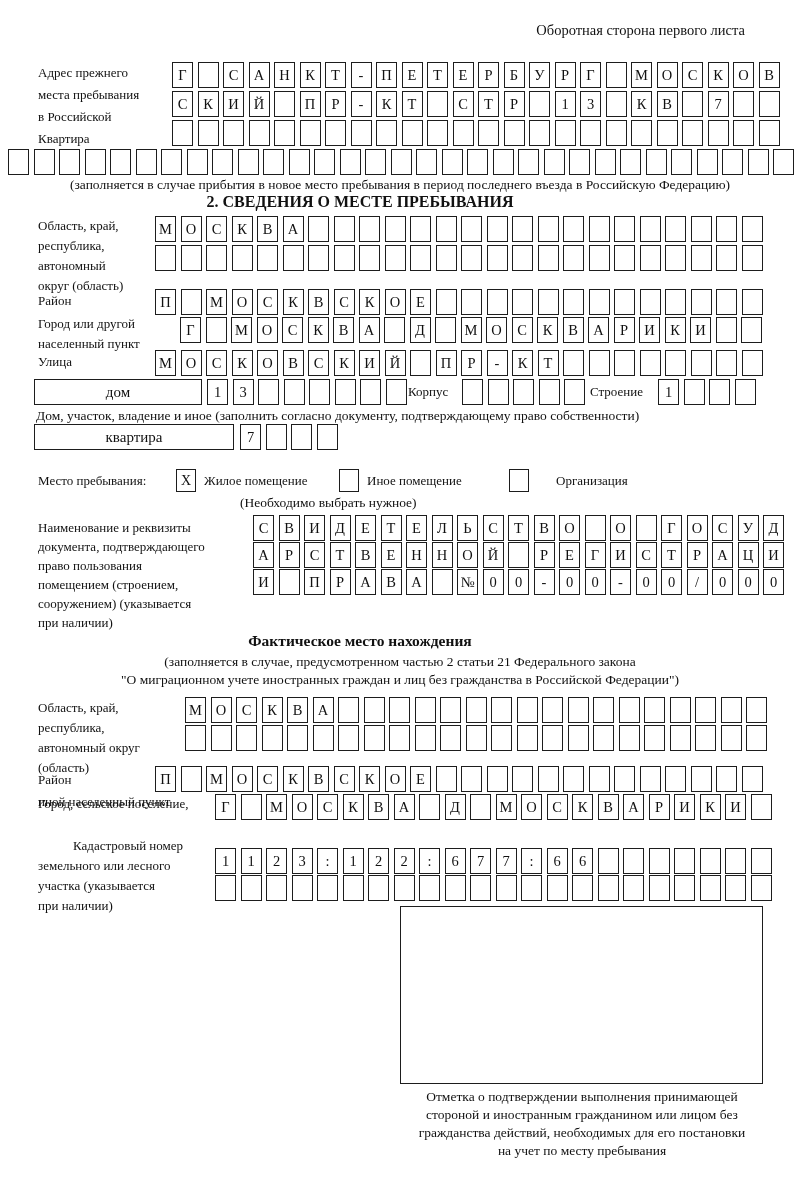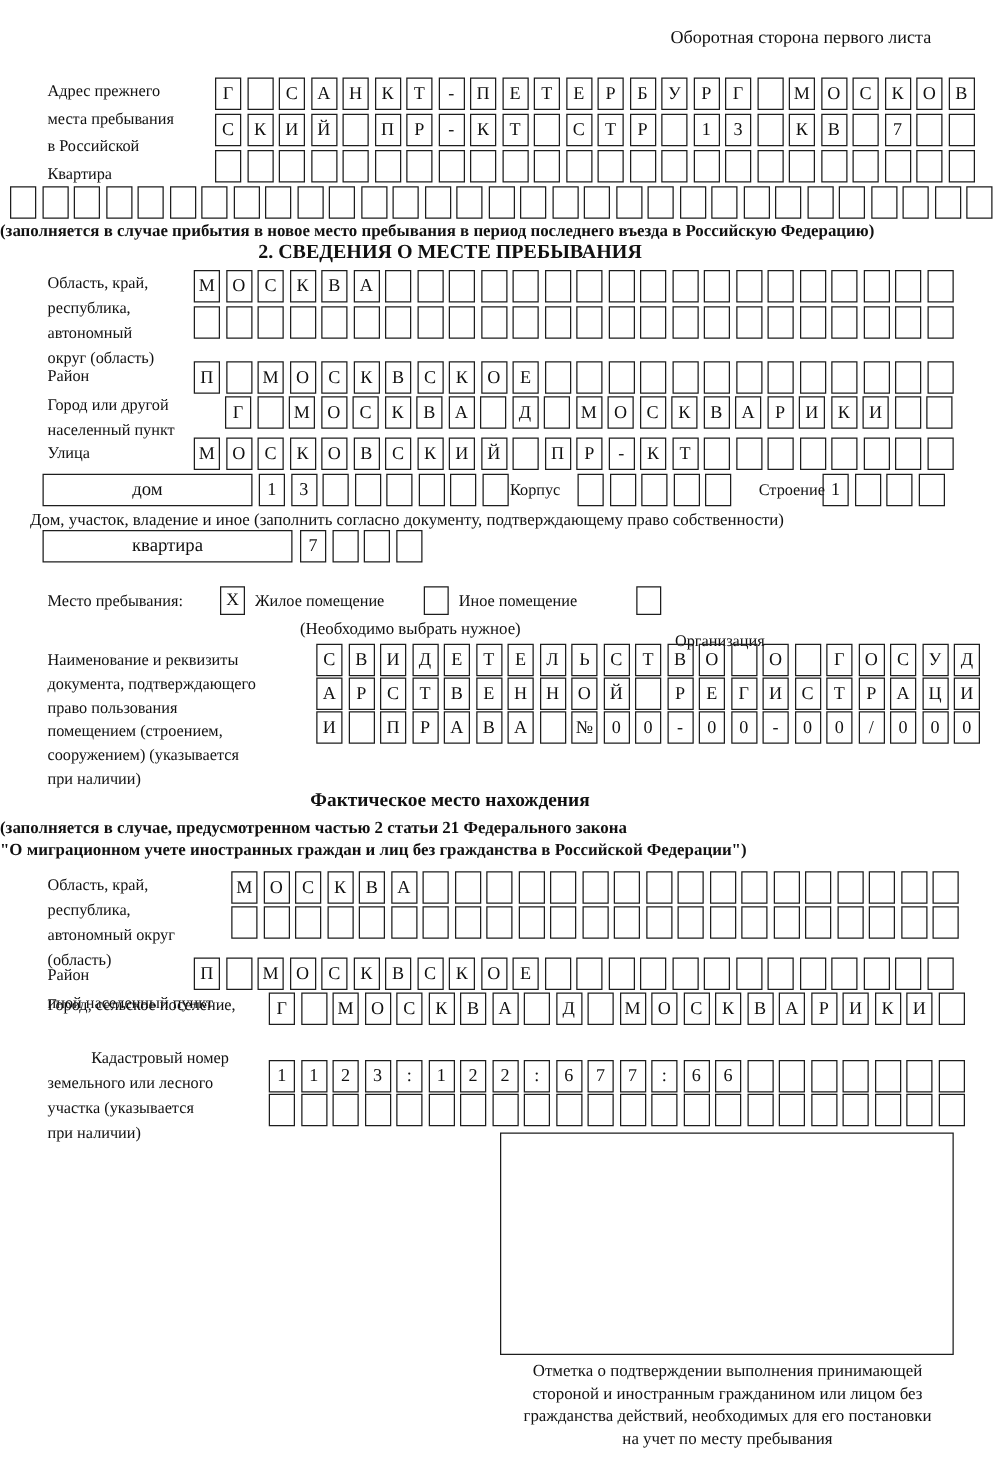--- a/index.html
+++ b/index.html
@@ -9,21 +9,21 @@
   .lab{font-size:13px;white-space:nowrap;line-height:17px;}
   .cap{font-size:13.5px;white-space:nowrap;line-height:16px;}
   .cells{display:flex;gap:4.5px;}
   .cell{flex:0 0 21px;width:21px;height:26px;border:1.7px solid #1d1d1d;box-sizing:border-box;
         display:flex;align-items:center;justify-content:center;font-size:14.5px;line-height:1;}
   .wbox{height:26px;border:1.7px solid #1d1d1d;box-sizing:border-box;
         display:flex;align-items:center;justify-content:center;font-size:15px;}
   .cb{width:20px;height:23px;border:1.7px solid #1d1d1d;box-sizing:border-box;
         display:flex;align-items:center;justify-content:center;font-size:14px;}
   .title{font-weight:bold;font-size:16px;text-align:center;width:720px;white-space:nowrap;}
-  .centerline{text-align:left;width:800px;white-space:nowrap;font-weight:bold;}
+  .centerline{text-align:center;width:800px;white-space:nowrap;}
   .stampbox{border:1.8px solid #1d1d1d;box-sizing:border-box;background:#fff;}
   .stampcap{text-align:center;font-size:13.5px;line-height:18px;}
 </style>
 </head>
 <body>
 
 <div class="page">
 
   <div class="abs lab" style="top:22px;right:55px;font-size:14.5px;">Оборотная сторона первого листа</div>
 
@@ -299,44 +299,44 @@
       <span class="cell"></span>
     </div>
   <div class="abs lab" style="left:408px;top:383px;">Корпус</div>
   <div class="abs cells" style="left:462px;top:379px;">
       <span class="cell"></span>
       <span class="cell"></span>
       <span class="cell"></span>
       <span class="cell"></span>
       <span class="cell"></span>
     </div>
-  <div class="abs lab" style="left:590px;top:383px;margin-left:17px;">Строение</div>
+  <div class="abs lab" style="left:590px;top:383px;">Строение</div>
   <div class="abs cells" style="left:658px;top:379px;">
       <span class="cell">1</span>
       <span class="cell"></span>
       <span class="cell"></span>
       <span class="cell"></span>
     </div>
-  <div class="abs cap" style="left:24px;top:408px;">Дом, участок, владение и иное (заполнить согласно документу, подтверждающему право собственности)</div>
+  <div class="abs cap" style="left:36px;top:408px;">Дом, участок, владение и иное (заполнить согласно документу, подтверждающему право собственности)</div>
 
   <div class="abs wbox" style="left:34px;top:424px;width:200px;">квартира</div>
   <div class="abs cells" style="left:240px;top:424px;">
       <span class="cell">7</span>
       <span class="cell"></span>
       <span class="cell"></span>
       <span class="cell"></span>
     </div>
 
   <div class="abs lab" style="left:38px;top:472px;">Место пребывания:</div>
   <div class="abs cb" style="left:176px;top:469px;">X</div>
   <div class="abs lab" style="left:204px;top:472px;">Жилое помещение</div>
   <div class="abs cb" style="left:339px;top:469px;"></div>
   <div class="abs lab" style="left:367px;top:472px;">Иное помещение</div>
   <div class="abs cb" style="left:509px;top:469px;"></div>
-  <div class="abs lab" style="left:540px;top:472px;margin-top:32px;">Организация</div>
+  <div class="abs lab" style="left:556px;top:472px;">Организация</div>
   <div class="abs cap" style="left:240px;top:495px;">(Необходимо выбрать нужное)</div>
 
   <div class="abs lab" style="left:38px;top:519px;">Наименование и реквизиты</div>
   <div class="abs lab" style="left:38px;top:538px;">документа, подтверждающего</div>
   <div class="abs lab" style="left:38px;top:557px;">право пользования</div>
   <div class="abs lab" style="left:38px;top:576px;">помещением (строением,</div>
   <div class="abs lab" style="left:38px;top:595px;">сооружением) (указывается</div>
   <div class="abs lab" style="left:38px;top:614px;">при наличии)</div>
   <div class="abs cells" style="left:253px;top:515px;">
       <span class="cell">С</span>

